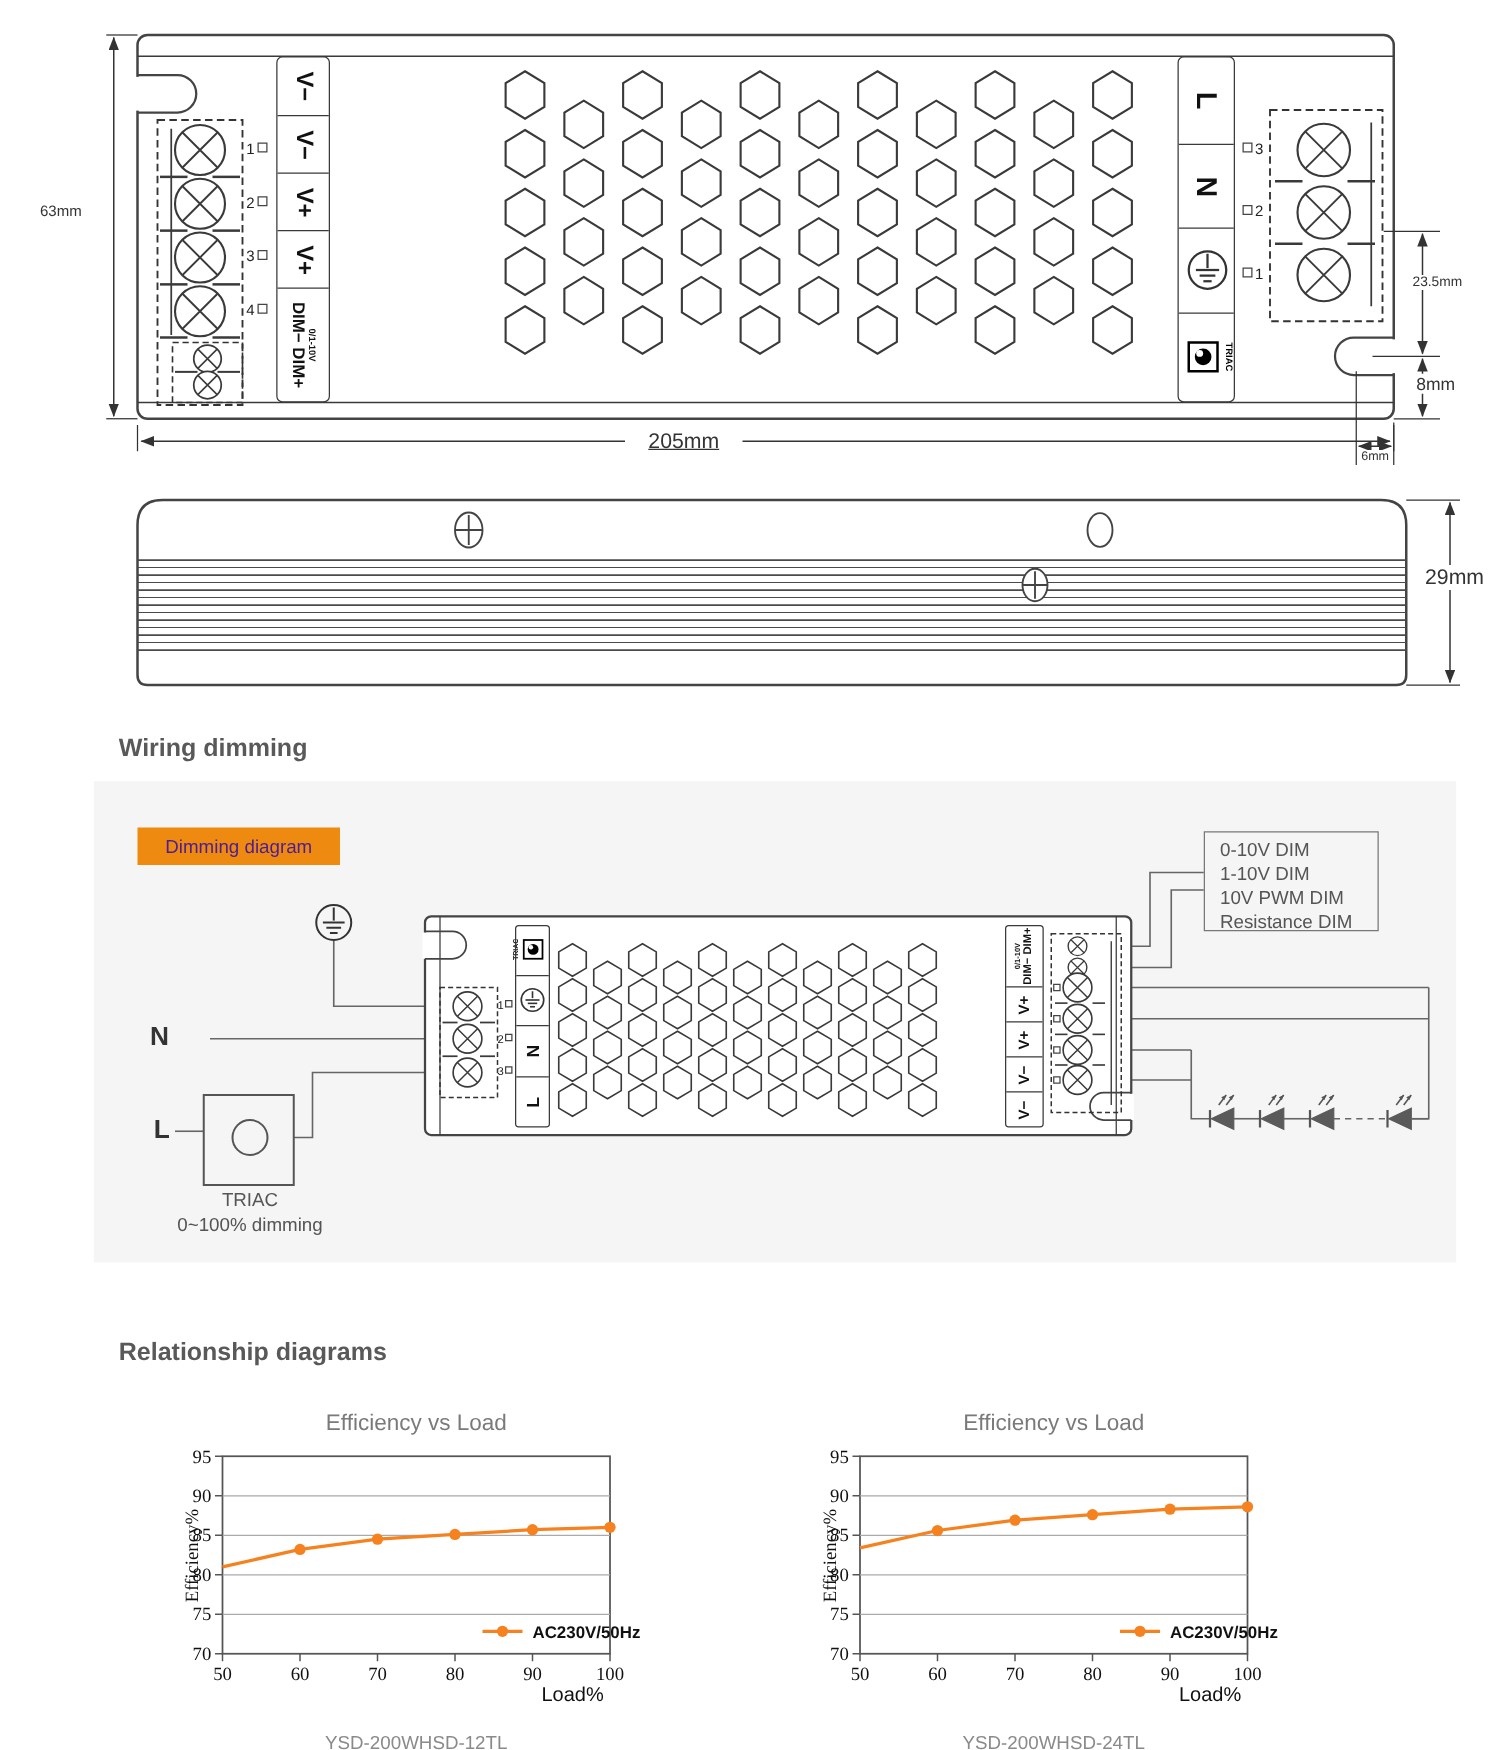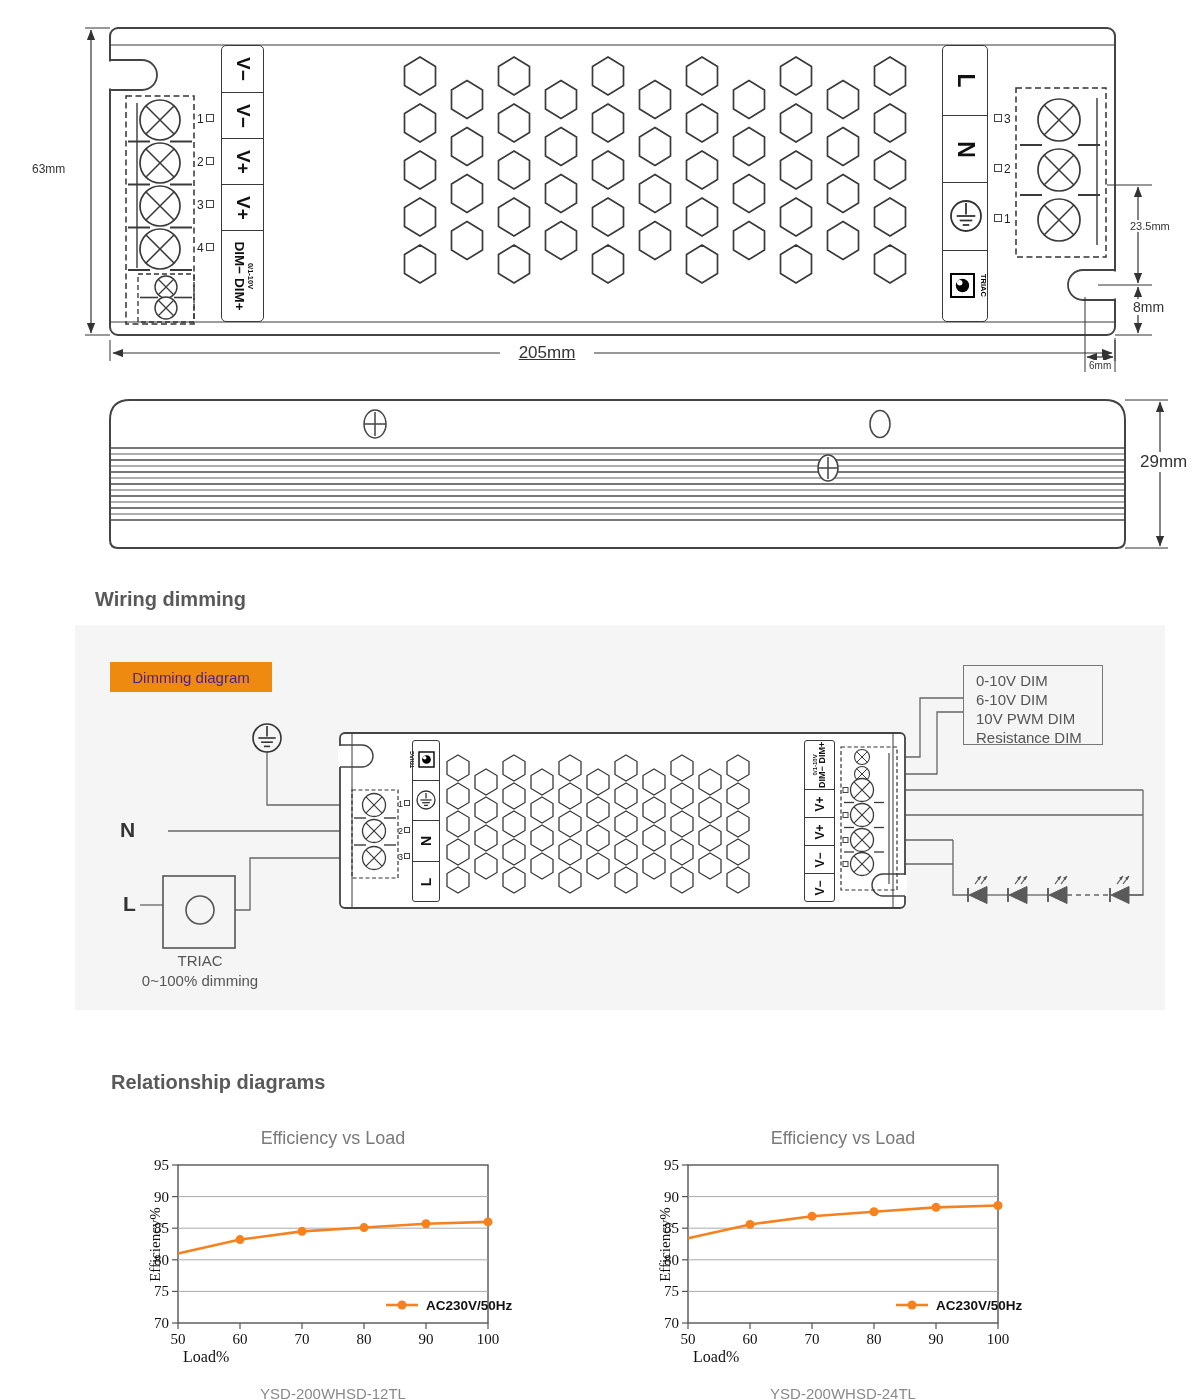--- a/index.html
+++ b/index.html
@@ -35,21 +35,21 @@
   .sq-s{display:inline-block;width:4px;height:4px;border:1px solid #444;margin-left:1px;vertical-align:1px;}
   
   .dim{position:absolute;color:#333;background:#fff;padding:0 2px;white-space:nowrap;}
   
   .wirelab{position:absolute;font-size:21px;font-weight:bold;color:#333;}
   .triactxt{position:absolute;font-size:15px;color:#555;text-align:center;}
   .dimbox{position:absolute;border:1.5px solid #777;box-sizing:border-box;
           padding:5px 0 0 12px;font-size:15px;color:#555;line-height:19px;}
   
   .ctitle{position:absolute;font-size:18px;color:#7a7a7a;text-align:center;}
-  .xlab{position:absolute;font-family:Liberation Serif, serif;font-size:16px;color:#111;text-align:left;}
+  .xlab{position:absolute;font-family:Liberation Sans, sans-serif;font-size:16px;color:#111;text-align:right;}
   .ylab{position:absolute;font-family:"Liberation Serif",serif;font-size:15px;color:#111;text-align:center;
         transform:rotate(-90deg);}
   svg.art{position:absolute;left:0;top:0;}
 </style>
 </head>
 <body>
 
 <div class="panel" style="left:75px;top:625px;width:1090px;height:385px;"></div>
 
 <svg id="art" class="art" width="1200" height="1400" viewBox="0 0 1200 1400">
@@ -465,32 +465,32 @@
 <div class="numlab" style="left:994px;top:212px;"><span class="sq sqr"></span><span>1</span></div>
 
 <div class="dim" style="left:30px;top:162px;font-size:12px;background:transparent;">63mm</div>
 <div class="dim" style="left:500px;top:343px;width:90px;text-align:center;font-size:17px;text-decoration:underline;">205mm</div>
 <div class="dim" style="left:1128px;top:220px;font-size:11px;">23.5mm</div>
 <div class="dim" style="left:1131px;top:299px;font-size:14px;">8mm</div>
 <div class="dim" style="left:1087px;top:360px;font-size:10px;">6mm</div>
 <div class="dim" style="left:1138px;top:452px;font-size:17px;">29mm</div>
 
 <div class="h1" style="left:95px;top:588px;">Wiring dimming</div>
-<div class="h1" style="left:95px;top:1071px;margin-left:16px;">Relationship diagrams</div>
+<div class="h1" style="left:95px;top:1071px;">Relationship diagrams</div>
 
 <div class="badge" style="left: 110px; top: 662px; width: 162px; height: 30px; background: rgb(239, 138, 16);">Dimming diagram</div>
 
 <div class="wirelab" style="left:120px;top:818px;">N</div>
 <div class="wirelab" style="left:123px;top:892px;">L</div>
 <div class="triactxt" style="left:163px;top:952px;width:74px;">TRIAC</div>
 <div class="triactxt" style="left:110px;top:972px;width:180px;">0~100% dimming</div>
 
 <div class="dimbox" style="left:963px;top:665px;width:140px;height:80px;">
   <div>0-10V DIM</div>
-  <div>6-10V DIM</div>
+  <div>1-10V DIM</div>
   <div>10V PWM DIM</div>
   <div>Resistance DIM</div>
 </div>
 
 <div class="strip" style="left:412px;top:740px;width:28px;height:162px;border-width:1.3px;border-radius:3px;">
   <div class="cell" style="height:40px;border-bottom-width:1.3px;"></div>
   <div class="cell" style="height:40px;border-bottom-width:1.3px;"></div>
   <div class="cell" style="height:41px;border-bottom-width:1.3px;">
       <span class="rotm90 slabel">N</span>
     </div>

